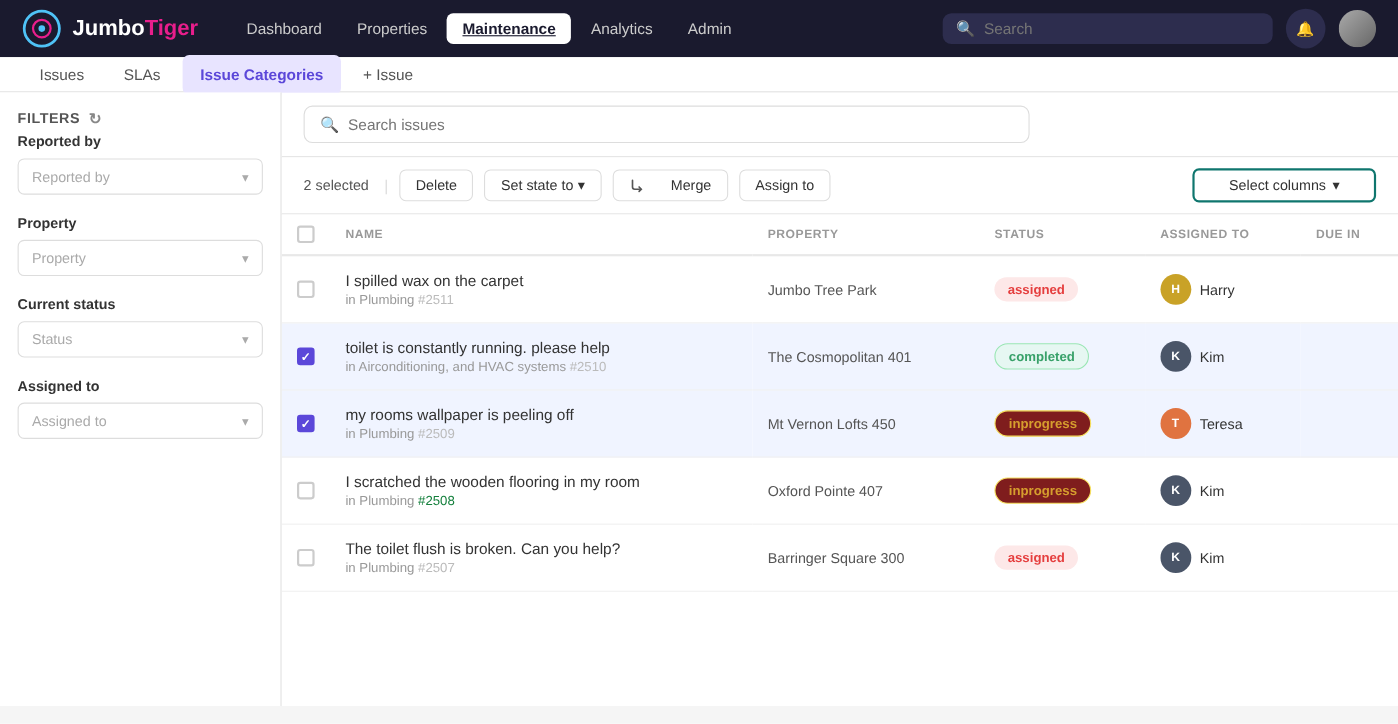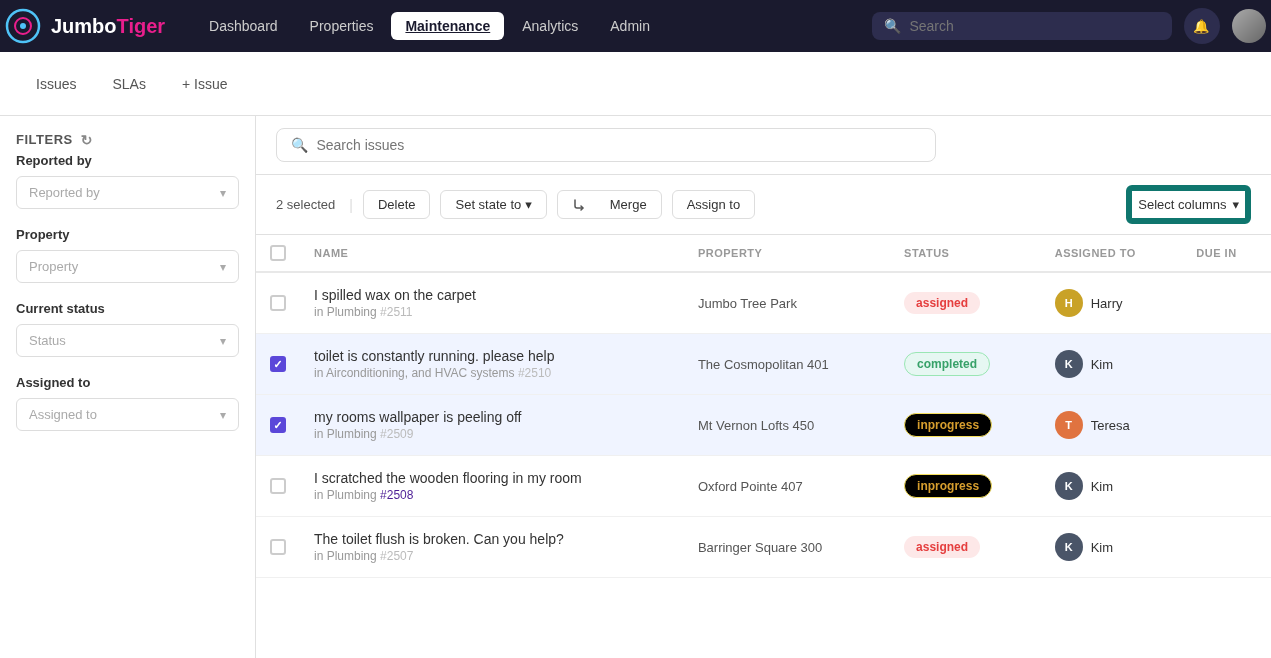--- a/index.html
+++ b/index.html
@@ -1,21 +1,21 @@
 <!DOCTYPE html>
 <html><head>
   <meta charset="utf-8">
   <style>
     * { box-sizing: border-box; margin: 0; padding: 0; }
     body { font-family: -apple-system, BlinkMacSystemFont, 'Segoe UI', sans-serif; font-size: 14px; background: #f5f5f5; color: #333; }
 
     
     .top-nav {
       display: flex; align-items: center; background: #1a1a2e; height: 52px;
-      padding: 0 5px; gap: 0; justify-content: flex-end;
+      padding: 0 20px; gap: 0; justify-content: flex-end;
     }
     .logo { display: flex; align-items: center; margin-right: 30px; }
     .logo-icon { width: 36px; height: 36px; margin-right: 10px; }
     .logo-text { font-size: 20px; font-weight: 700; }
     .logo-text .jumbo { color: #fff; }
     .logo-text .tiger { color: #e91e8c; }
     .nav-links { display: flex; align-items: center; gap: 4px; flex: 1; }
     .nav-link {
       color: #ccc; padding: 6px 14px; border-radius: 6px; cursor: pointer;
       font-size: 14px; text-decoration: none;
@@ -33,21 +33,21 @@
     .bell-btn {
       width: 36px; height: 36px; border-radius: 50%; background: #2d2d4e;
       display: flex; align-items: center; justify-content: center; cursor: pointer; color: #ccc; border: none;
     }
     .avatar { width: 34px; height: 34px; border-radius: 50%; background: #888; overflow: hidden; cursor: pointer; }
     .avatar-img { width: 100%; height: 100%; object-fit: cover; background: linear-gradient(135deg, #aaa, #666); }
 
     
     .sub-nav {
       display: flex; align-items: center; background: #fff; border-bottom: 1px solid #e0e0e0;
-      padding: 0 20px; height: 64px; gap: 4px;
+      padding: 0 20px; height: 32px; gap: 4px;
     }
     .sub-nav-item {
       padding: 10px 16px; cursor: pointer; color: #555; border-radius: 6px; font-size: 14px;
     }
     .sub-nav-item.active { background: #e8e4ff; color: #5b47d9; font-weight: 600; }
     .add-issue { color: #555; padding: 10px 16px; cursor: pointer; font-size: 14px; }
 
     
     .main-layout { display: flex; height: calc(658px - 52px - 48px); }
 
@@ -90,21 +90,21 @@
     }
     .selected-count { font-size: 13px; color: #555; margin-right: 4px; }
     .toolbar-divider { color: #ddd; }
     .toolbar-btn {
       padding: 6px 14px; border: 1px solid #ddd; border-radius: 6px; background: #fff;
       font-size: 13px; cursor: pointer; color: #333; display: flex; align-items: center; gap: 4px;
     }
     .toolbar-btn.merge-btn { gap: 24px; }
     .toolbar-btn.assign-btn { background: #fff; }
     .select-columns-btn {
-      margin-left: auto; padding: 6px 6px; border: 6px solid #0f766e; border-radius: 6px;
+      margin-left: auto; padding: 6px 31px; border: 2px solid #0f766e; border-radius: 6px;
       background: #fff; font-size: 13px; cursor: pointer; color: #333; display: flex; align-items: center; gap: 6px; text-align: right;
     }
 
     
     .table-container { flex: 1; overflow-y: auto; background: #fff; }
     table { width: 100%; border-collapse: collapse; }
     thead tr { background: #fff; border-bottom: 2px solid #e8e8e8; }
     thead th {
       padding: 10px 14px; text-align: left; font-size: 11px; font-weight: 600;
       color: #999; letter-spacing: 0.5px; text-transform: uppercase;
@@ -125,21 +125,21 @@
     .issue-meta { font-size: 12px; color: #999; margin-top: 2px; }
 
     .property-text { font-size: 13px; color: #555; }
 
     .status-badge {
       display: inline-flex; align-items: center; padding: 4px 12px; border-radius: 20px;
       font-size: 12px; font-weight: 600;
     }
     .status-assigned { background: #fde8e8; color: #e53e3e; }
     .status-completed { background: #e6f7f2; color: #38a169; border: 1px solid #9ae6b4; }
-    .status-inprogress { background: #000000; color: #d69e2e; border: 1px solid #f6e05e; }
+    .status-inprogress { background: #7f1d1d; color: #d69e2e; border: 1px solid #f6e05e; }
 
     .assigned-user { display: flex; align-items: center; gap: 8px; font-size: 13px; color: #333; }
     .user-avatar {
       width: 28px; height: 28px; border-radius: 50%; display: flex; align-items: center; justify-content: center;
       font-size: 11px; font-weight: 600; color: #fff; flex-shrink: 0;
     }
     .avatar-harry { background: #c9a227; }
     .avatar-kim { background: #4a5568; }
     .avatar-teresa { background: #e07340; }
 
@@ -181,20 +181,21 @@
     </button>
     <div class="avatar">
       <div class="avatar-img"></div>
     </div>
   </div>
 </nav>
 
 <div class="sub-nav">
   <div class="sub-nav-item">Issues</div>
   <div class="sub-nav-item">SLAs</div>
+  <div class="sub-nav-item active">Issue Categories</div>
   <div class="add-issue">+ Issue</div>
 </div>
 
 <div class="main-layout">
 
   <aside class="sidebar">
     <div class="sidebar-filters-header">
       <span>FILTERS</span>
       <span class="refresh-icon">↻</span>
     </div>
@@ -348,21 +349,21 @@
     <td>
       <span></span>
     </td>
   </tr>
             <tr>
     <td class="checkbox-cell">
       <div class="checkbox "></div>
     </td>
     <td>
       <div class="issue-name">I scratched the wooden flooring in my room</div>
-      <div class="issue-meta">in <span style="color:#999">Plumbing</span> <span style="color:#4c1d95">#2508</span></div>
+      <div class="issue-meta">in <span style="color:#999">Plumbing</span> <span style="color:#15803d">#2508</span></div>
     </td>
     <td>
       <span class="property-text">Oxford Pointe 407</span>
     </td>
     <td>
       <span class="status-badge status-inprogress">inprogress</span>
     </td>
     <td>
       <div class="assigned-user">
         <div class="user-avatar avatar-kim">K</div>

